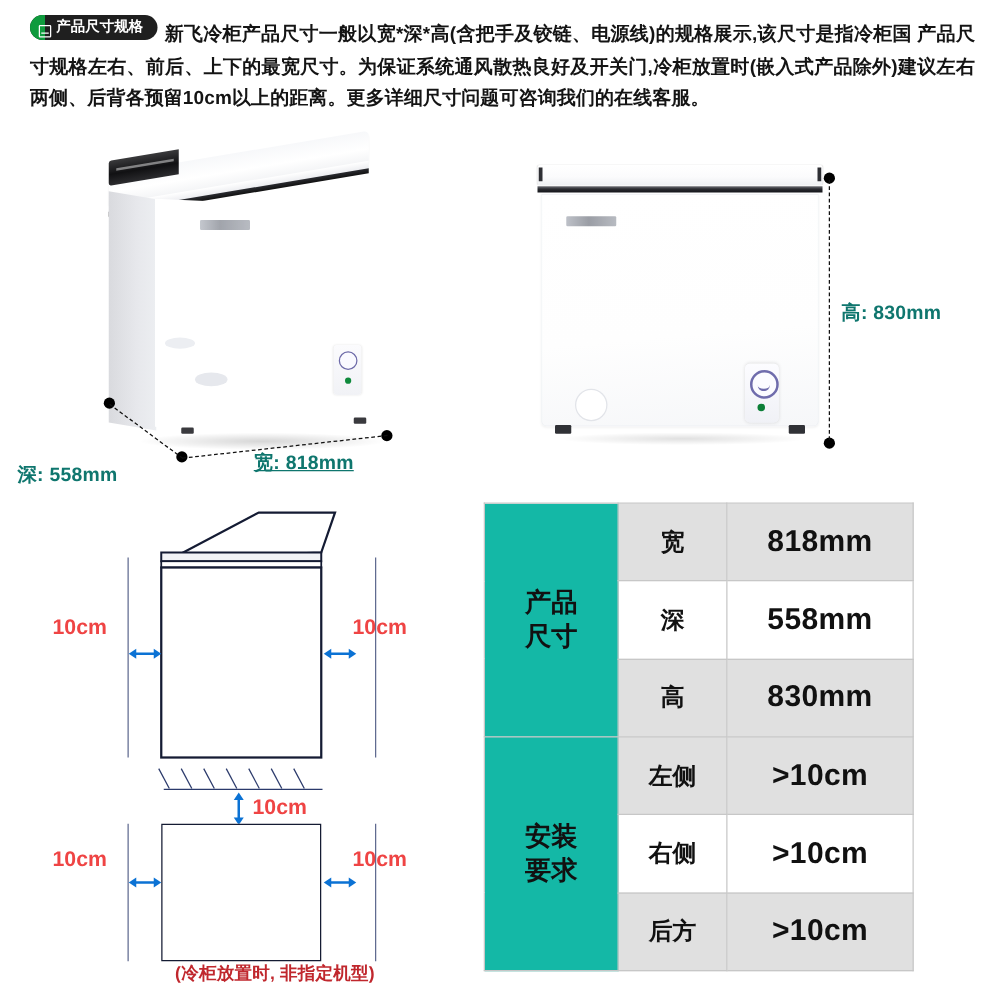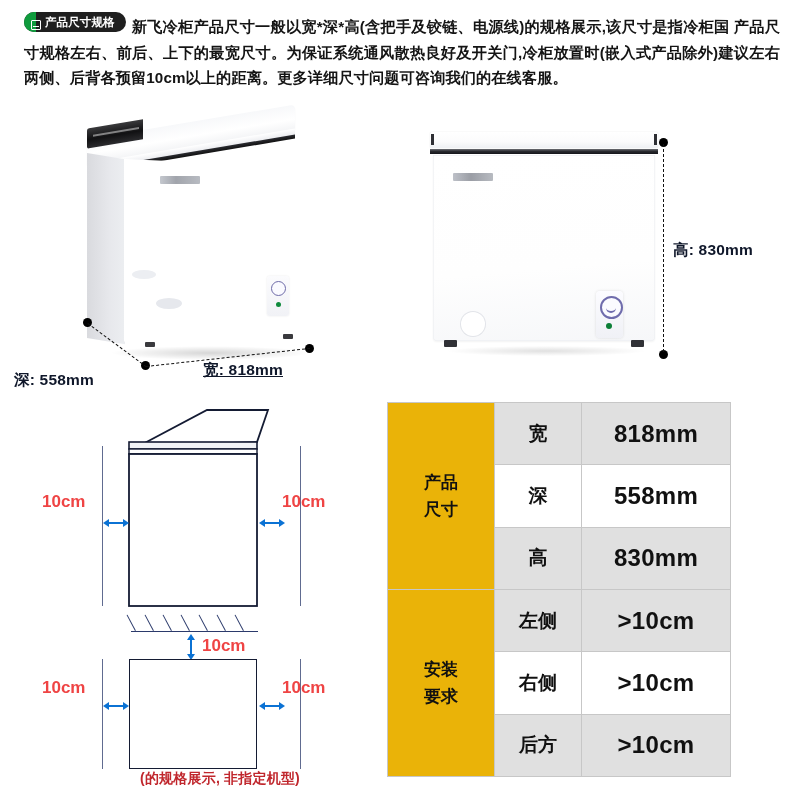--- a/index.html
+++ b/index.html
@@ -223,21 +223,21 @@
     position: absolute; width: 9px; height: 9px; border-radius: 50%; background: #000;
   }
   .dim-line {
     position: absolute; height: 0; border-top: 1.6px dashed #111;
     transform-origin: 0 0;
   }
   .dim-vline {
     position: absolute; width: 0; border-left: 1.8px dashed #111;
   }
   .dim-label {
-    position: absolute; font-size: 15.5px; font-weight: 700; color: #0f172a;
+    position: absolute; font-size: 15.5px; font-weight: 700; color: #0f766e;
     white-space: nowrap; letter-spacing: .2px;
   }
 
   
   #clearance-block { position: absolute; left: 60px; top: 398px; width: 320px; height: 396px; }
   .guide-v {
     position: absolute; width: 0; border-left: 1.6px solid #2b3a6b; opacity: .75;
   }
   .arrow-h {
     position: absolute; height: 2px; background: #0b72d4;
@@ -277,21 +277,21 @@
     border-collapse: collapse;
     table-layout: fixed;
   }
   #spec-table td {
     border: 1.4px solid #c7c7c7;
     text-align: center;
     vertical-align: middle;
     font-weight: 700;
     color: #111;
   }
-  td.group-cell { width: 104px; background: #eab308; font-size: 17px; line-height: 27px; }
+  td.group-cell { width: 104px; background: #14b8a6; font-size: 21px; line-height: 27px; }
   td.key-cell   { width: 84px; font-size: 19px; }
   td.val-cell   { width: 146px; font-size: 24px; letter-spacing: .3px; }
   tr.shaded td.key-cell, tr.shaded td.val-cell { background: #e0e0e0; }
   tr.plain  td.key-cell, tr.plain  td.val-cell { background: #ffffff; }
 </style>
 </head>
 <body>
 
 <div id="header-block">
   <p id="desc-paragraph">
@@ -394,21 +394,21 @@
     <div class="guide-v" style="left:42px; top:261px; height:110px;"></div>
     <div class="guide-v" style="left:240px; top:261px; height:110px;"></div>
 
     <div class="arrow-h" style="left:48px; top:307px; width:16px;"></div>
     <div class="arrow-h" style="left:204px; top:307px; width:16px;"></div>
 
     <div class="clr-label" style="left:-18px; top:280px;">10cm</div>
     <div class="clr-label" style="left:222px; top:280px;">10cm</div>
   </div>
 
-  <div id="caption-note">(的规格展示, 非指定机型)</div>
+  <div id="caption-note">(冷柜放置时, 非指定机型)</div>
 </div>
 
 <table id="spec-table">
   <tbody>
     <tr class="shaded">
       <td class="group-cell" rowspan="3">产品<br>尺寸</td>
       <td class="key-cell">宽</td>
       <td class="val-cell">818mm</td>
     </tr>
     <tr class="plain">

